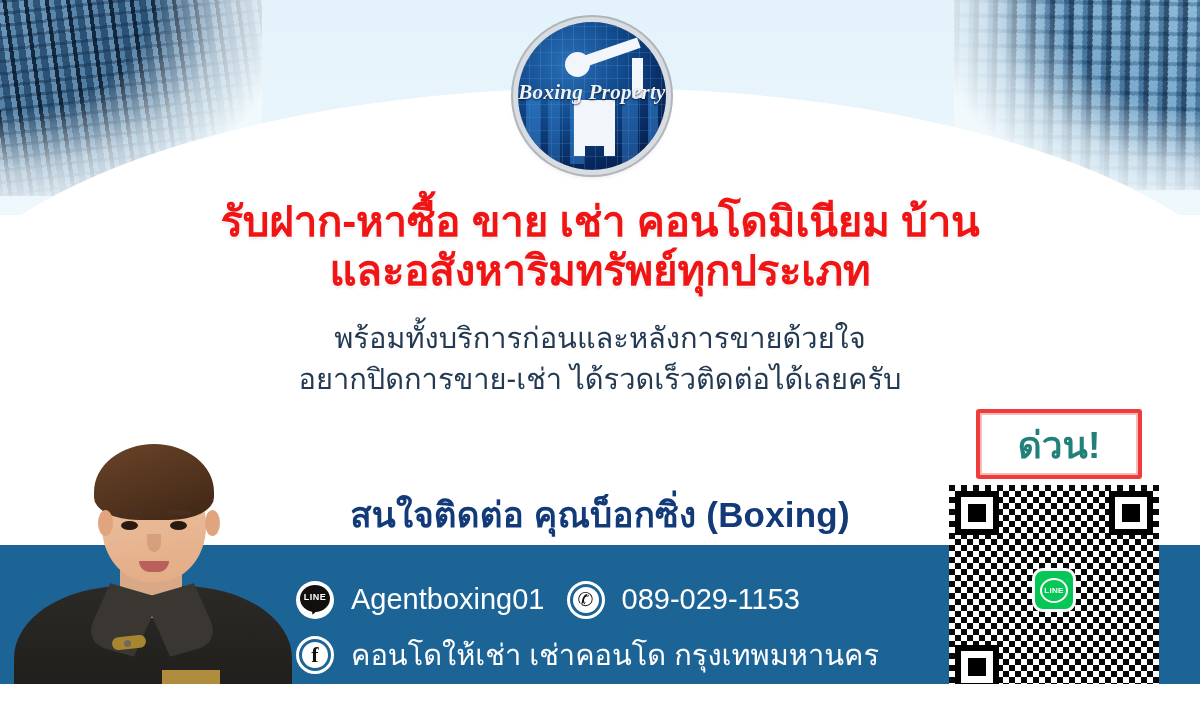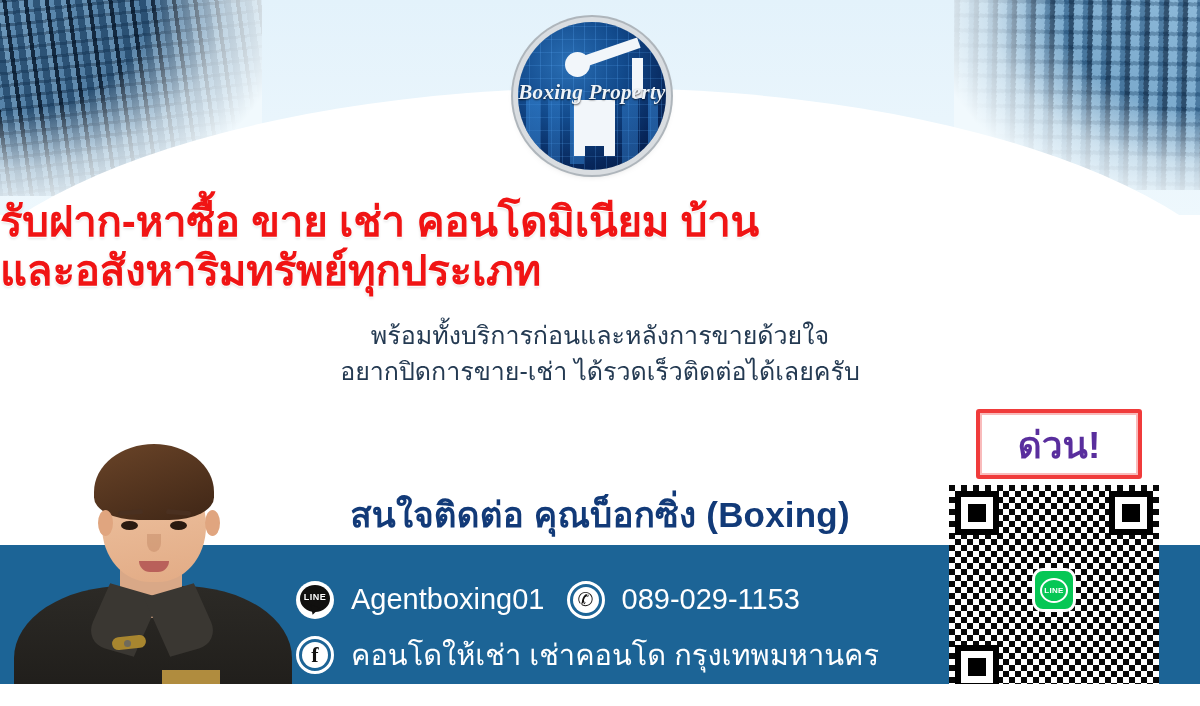--- a/index.html
+++ b/index.html
@@ -183,37 +183,38 @@
     color: #eef4f9;
     text-shadow: 0 1px 2px rgba(0,0,0,.75);
     white-space: nowrap;
   }
 
   
   .headline {
     position: absolute;
     left: 0; right: 0;
     top: 198px;
+    text-align: center;
     color: #f01414;
     font-size: 42px;
     font-weight: 700;
     line-height: 1.16;
     letter-spacing: -.2px;
     text-shadow: 0 1px 0 #ffffff, 0 2px 3px rgba(0,0,0,.12);
   }
   .headline .hl-line { display: block; }
 
   
   .subtitle {
     position: absolute;
     left: 0; right: 0;
     top: 318px;
     text-align: center;
     color: #243a52;
-    font-size: 25px;
+    font-size: 29px;
     line-height: 1.42;
   }
   .subtitle .sub-line { display: block; }
 
   
   .hashtags {
     position: absolute;
     left: 0; right: 0;
     top: 405px;
     text-align: center;
@@ -454,21 +455,21 @@
     position: absolute;
     left: 976px;
     top: 409px;
     width: 158px;
     height: 62px;
     border: 4px solid #ef2b2b;
     border-radius: 3px;
     display: flex;
     align-items: center;
     justify-content: center;
-    color: #4c1d95;
+    color: #0f766e;
     font-size: 37px;
     font-weight: 700;
     opacity: .92;
     box-shadow: inset 0 0 0 2px rgba(239,43,43,.35);
   }
 
   
   .qr-wrap {
     position: absolute;
     left: 949px;

